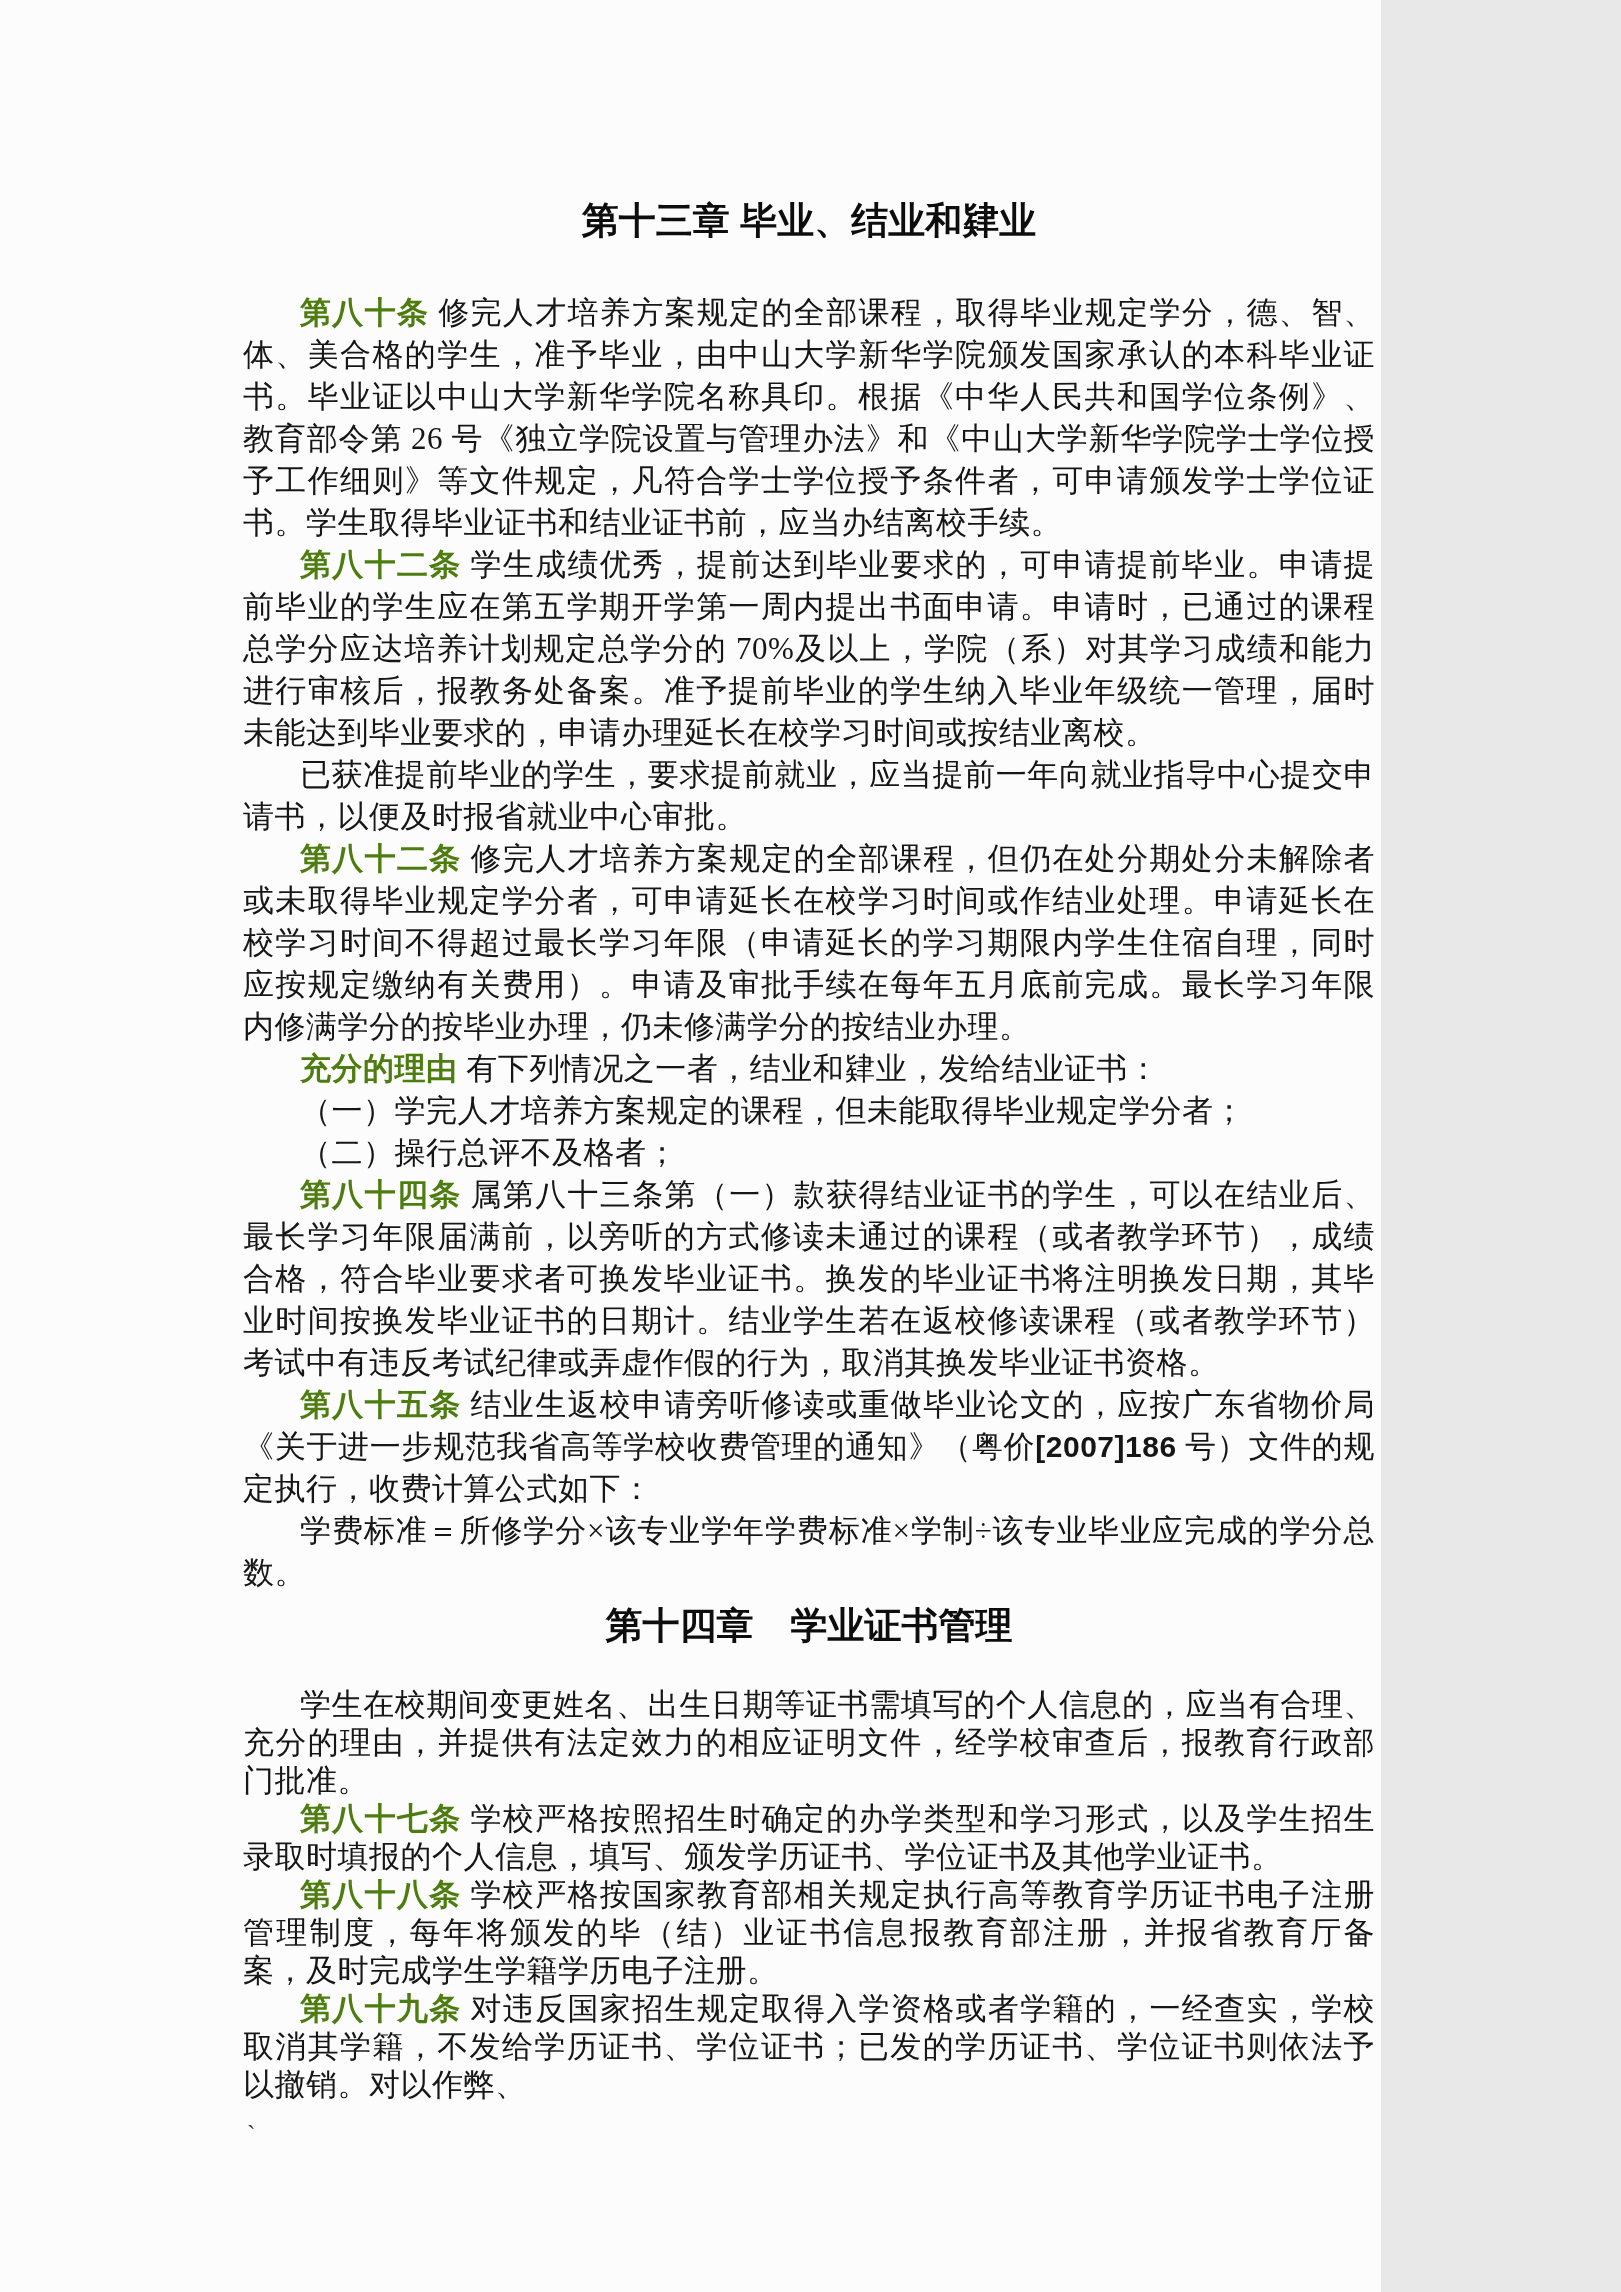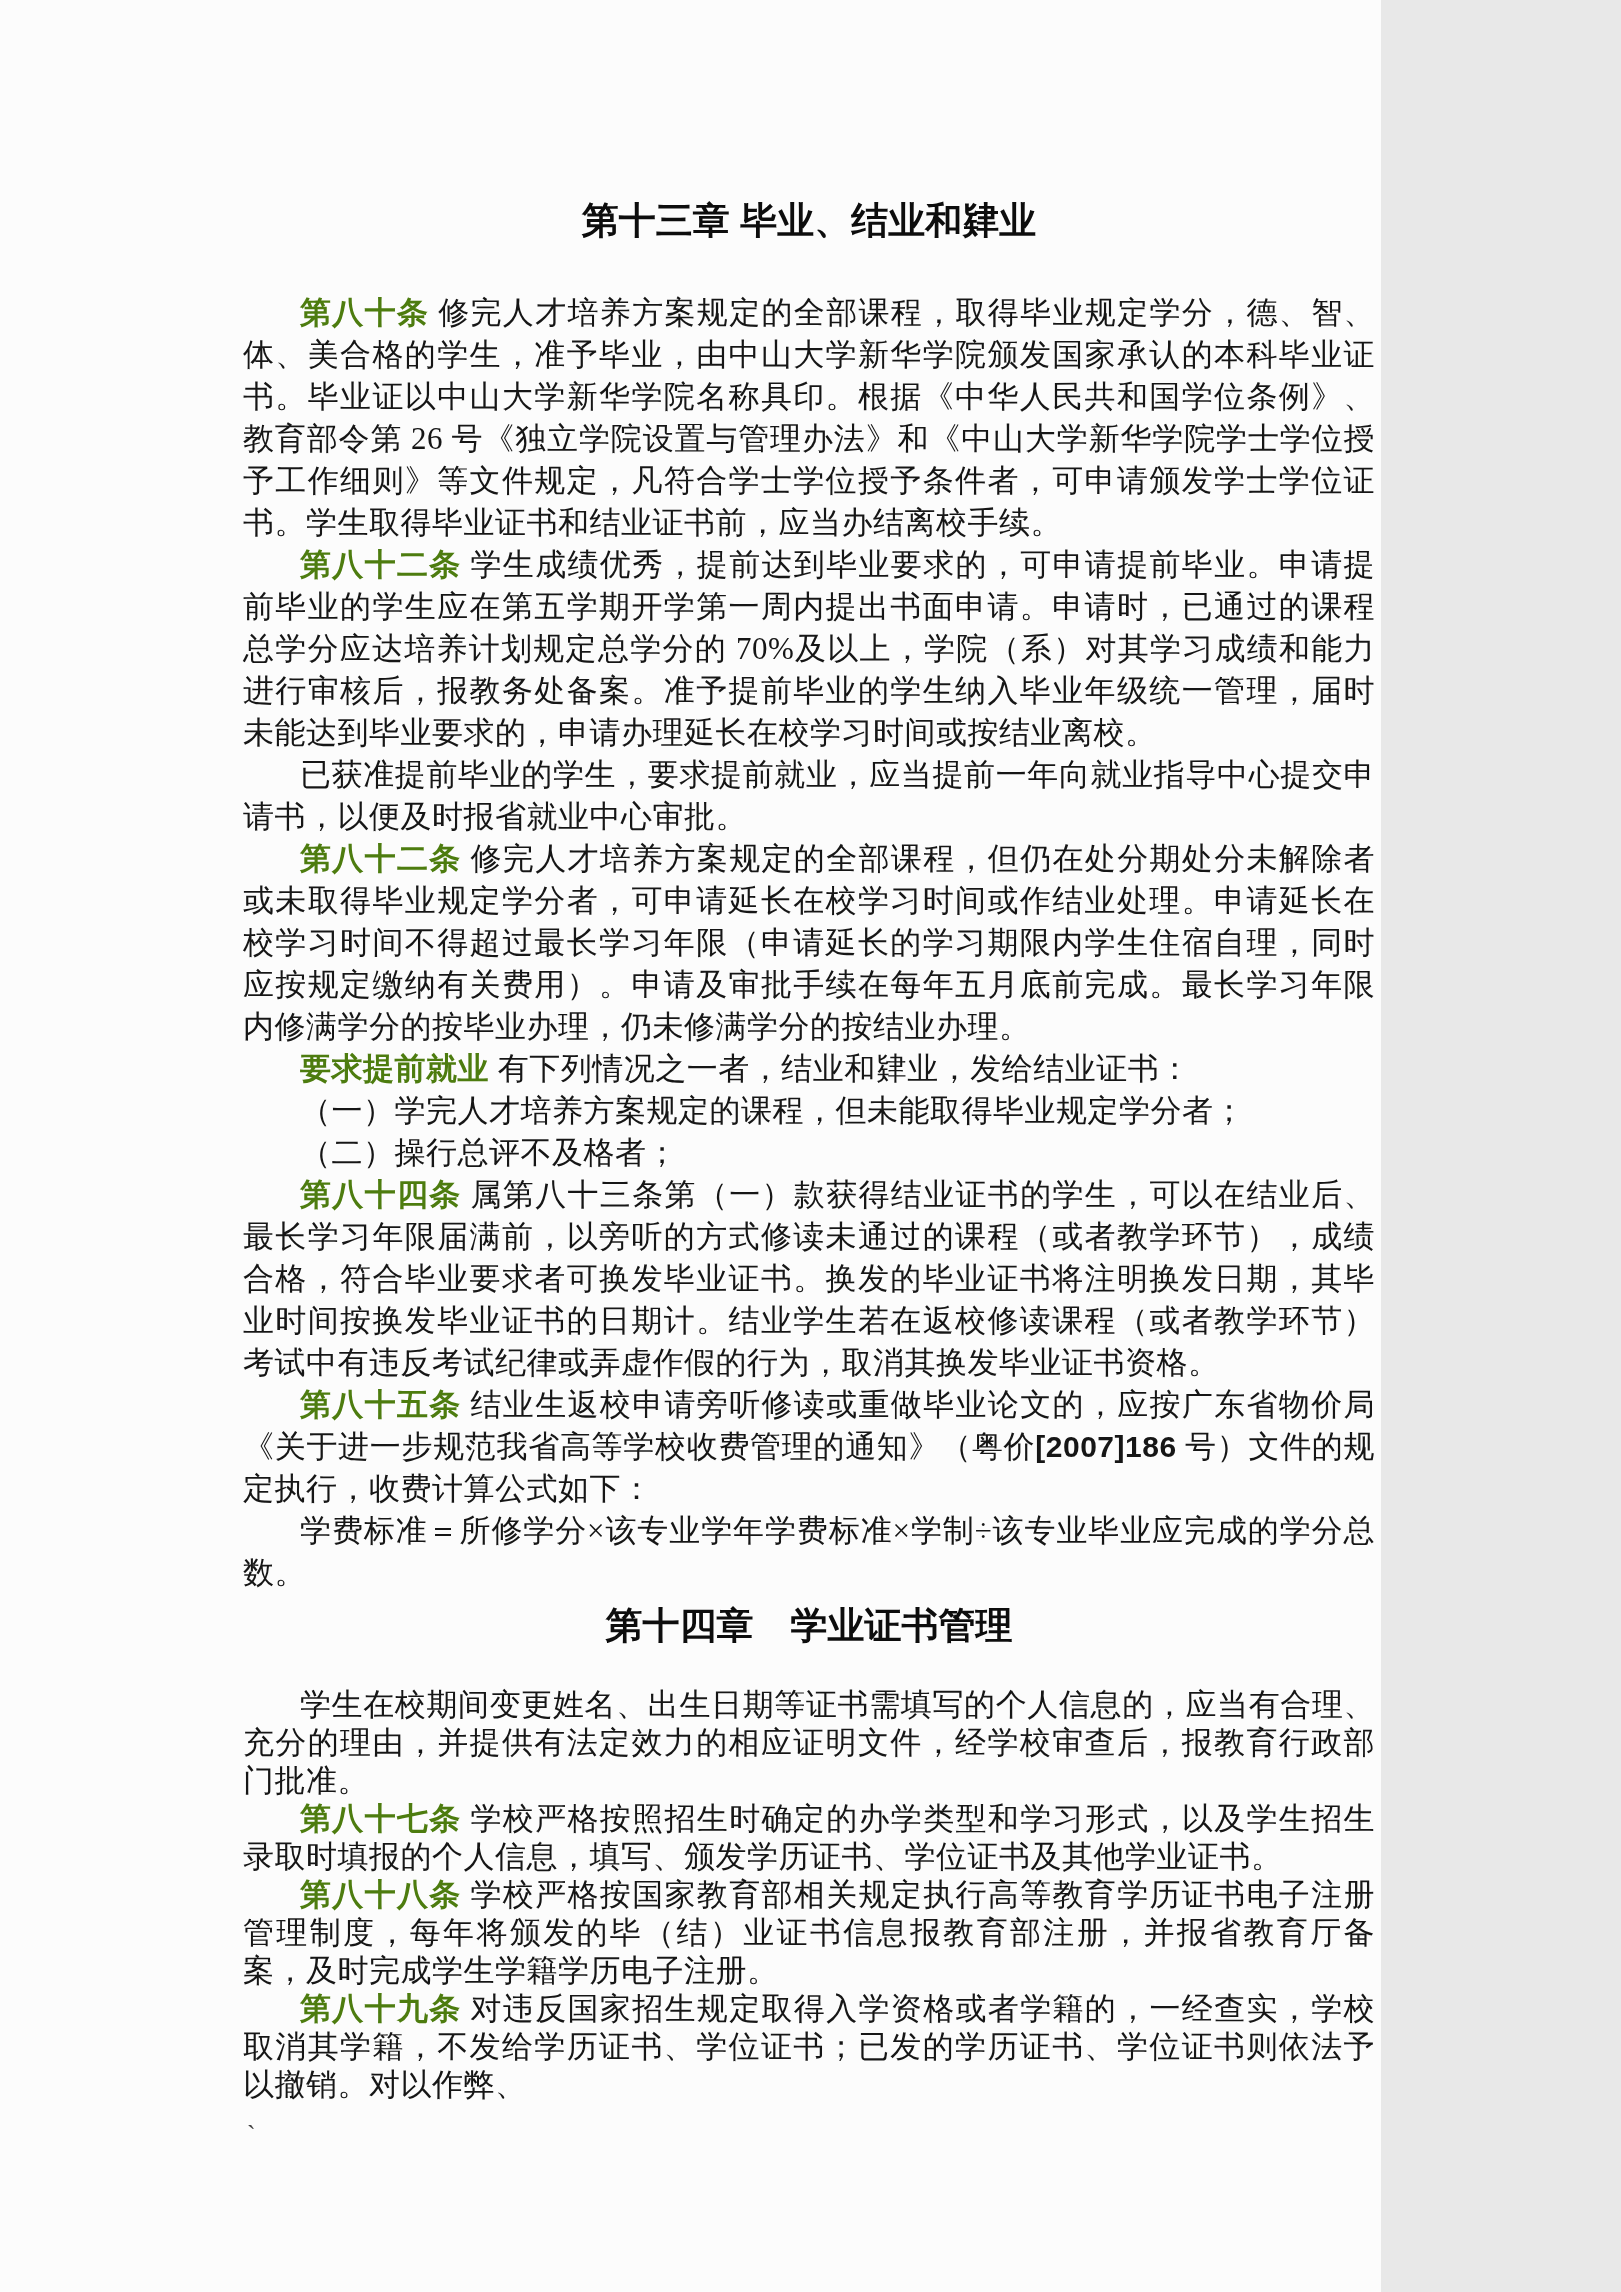--- a/index.html
+++ b/index.html
@@ -76,21 +76,21 @@
 
     <div class="ch13">
       <p class="para"><span class="article-label">第八十条</span><span>修完人才培养方案规定的全部课程，取得毕业规定学分，德、智、体、美合格的学生，准予毕业，由中山大学新华学院颁发国家承认的本科毕业证书。毕业证以中山大学新华学院名称具印。根据《中华人民共和国学位条例》、教育部令第 26 号《独立学院设置与管理办法》和《中山大学新华学院学士学位授予工作细则》等文件规定，凡符合学士学位授予条件者，可申请颁发学士学位证书。学生取得毕业证书和结业证书前，应当办结离校手续。</span></p>
 
       <p class="para"><span class="article-label">第八十二条</span><span>学生成绩优秀，提前达到毕业要求的，可申请提前毕业。申请提前毕业的学生应在第五学期开学第一周内提出书面申请。申请时，已通过的课程总学分应达培养计划规定总学分的 70%及以上，学院（系）对其学习成绩和能力进行审核后，报教务处备案。准予提前毕业的学生纳入毕业年级统一管理，届时未能达到毕业要求的，申请办理延长在校学习时间或按结业离校。</span></p>
 
       <p class="para">已获准提前毕业的学生，要求提前就业，应当提前一年向就业指导中心提交申请书，以便及时报省就业中心审批。</p>
 
       <p class="para"><span class="article-label">第八十二条</span><span>修完人才培养方案规定的全部课程，但仍在处分期处分未解除者或未取得毕业规定学分者，可申请延长在校学习时间或作结业处理。申请延长在校学习时间不得超过最长学习年限（申请延长的学习期限内学生住宿自理，同时应按规定缴纳有关费用）。申请及审批手续在每年五月底前完成。最长学习年限内修满学分的按毕业办理，仍未修满学分的按结业办理。</span></p>
 
-      <p class="para"><span class="article-label">要求提前就业</span><span>有下列情况之一者，结业和肄业，发给结业证书：</span></p>
+      <p class="para"><span class="article-label">充分的理由</span><span>有下列情况之一者，结业和肄业，发给结业证书：</span></p>
 
       <p class="para">（一）学完人才培养方案规定的课程，但未能取得毕业规定学分者；</p>
 
       <p class="para">（二）操行总评不及格者；</p>
 
       <p class="para"><span class="article-label">第八十四条</span><span>属第八十三条第（一）款获得结业证书的学生，可以在结业后、最长学习年限届满前，以旁听的方式修读未通过的课程（或者教学环节），成绩合格，符合毕业要求者可换发毕业证书。换发的毕业证书将注明换发日期，其毕业时间按换发毕业证书的日期计。结业学生若在返校修读课程（或者教学环节）考试中有违反考试纪律或弄虚作假的行为，取消其换发毕业证书资格。</span></p>
 
       <p class="para"><span class="article-label">第八十五条</span><span>结业生返校申请旁听修读或重做毕业论文的，应按广东省物价局《关于进一步规范我省高等学校收费管理的通知》（粤价</span><span class="inline-bold">[2007]186</span><span> 号）文件的规定执行，收费计算公式如下：</span></p>
 
       <p class="para">学费标准＝所修学分×该专业学年学费标准×学制÷该专业毕业应完成的学分总数。</p>

